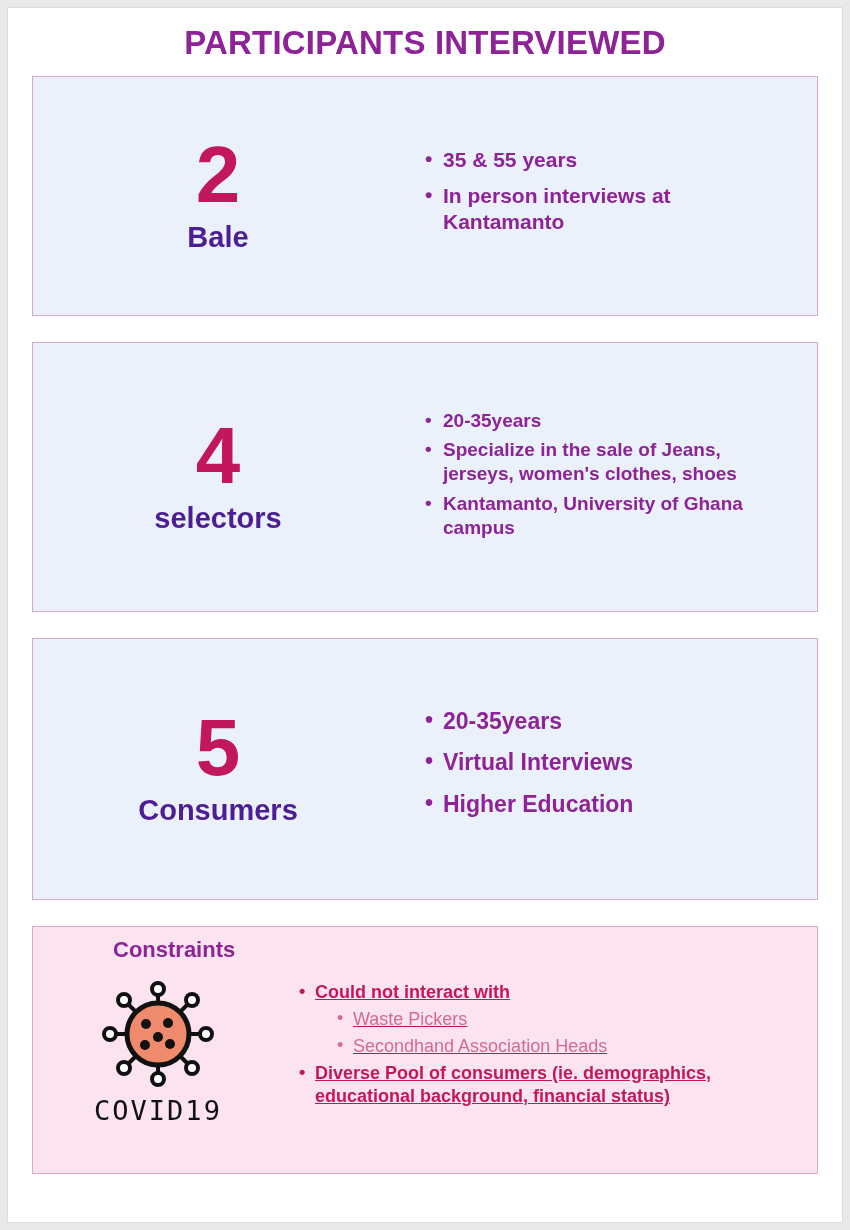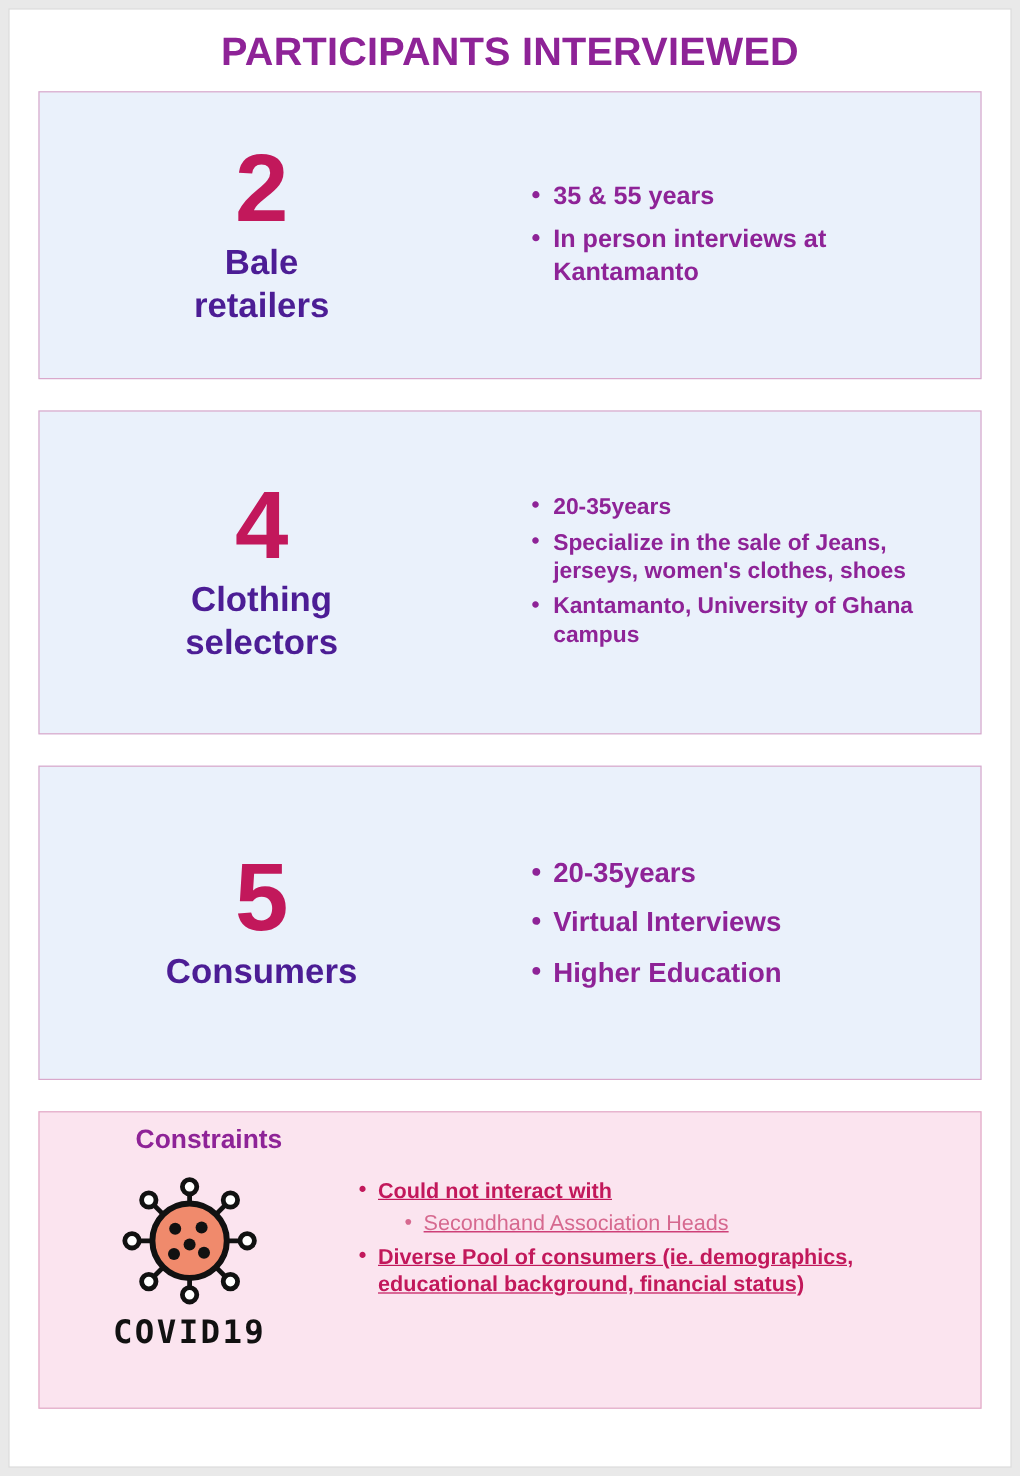--- a/index.html
+++ b/index.html
@@ -69,21 +69,21 @@
     font-weight: bold;
     color: #4c1d95;
     line-height: 1.25;
     margin-top: 6px;
   }
   .right-col {
     flex: 1 1 auto;
     padding-right: 26px;
   }
   ul.bullets {
-    margin: 18px;
+    margin: 0;
     padding-left: 22px;
     list-style: none;
   }
   ul.bullets > li {
     position: relative;
     padding-left: 18px;
     margin-bottom: 6px;
     color: #8e2397;
     font-weight: bold;
     line-height: 1.28;
@@ -119,21 +119,21 @@
     flex: 0 0 250px;
     display: flex;
     flex-direction: column;
     align-items: center;
     justify-content: center;
     padding-top: 10px;
   }
   .covid-word {
     font-family: "DejaVu Sans Mono", monospace;
     font-size: 27px;
-    font-weight: bold;
+    font-weight: normal;
     letter-spacing: 2px;
     color: #111111;
     margin-top: 6px;
   }
   .covid-list {
     flex: 1 1 auto;
     padding-right: 30px;
     padding-top: 12px;
   }
   .covid-list ul {
@@ -182,36 +182,34 @@
 
 <div class="slide">
 
   <div class="page-title">PARTICIPANTS INTERVIEWED</div>
 
   <div class="card c1">
     <div class="left-col">
       <div class="big-number">2</div>
       <div class="left-label">
         <div>Bale</div>
-        <div>retailers</div>
       </div>
     </div>
     <div class="right-col">
       <ul class="bullets">
         <li>35 &amp; 55 years</li>
         <li>In person interviews at Kantamanto</li>
       </ul>
     </div>
   </div>
 
   <div class="card c2">
     <div class="left-col">
       <div class="big-number">4</div>
       <div class="left-label">
-        <div>Clothing</div>
         <div>selectors</div>
       </div>
     </div>
     <div class="right-col">
       <ul class="bullets">
         <li>20-35years</li>
         <li>Specialize in the sale of Jeans, jerseys, women's clothes, shoes</li>
         <li>Kantamanto, University of Ghana campus</li>
       </ul>
     </div>
@@ -267,20 +265,21 @@
             <circle cx="82" cy="65" r="5"></circle>
           </g>
         </svg>
         <div class="covid-word">COVID19</div>
       </div>
       <div class="covid-list">
         <ul>
           <li>
             <span>Could not interact with</span>
             <ul>
+              <li>Waste Pickers</li>
               <li>Secondhand Association Heads</li>
             </ul>
           </li>
           <li>Diverse Pool of consumers (ie. demographics, educational background, financial status)</li>
         </ul>
       </div>
     </div>
   </div>
 
 </div>

